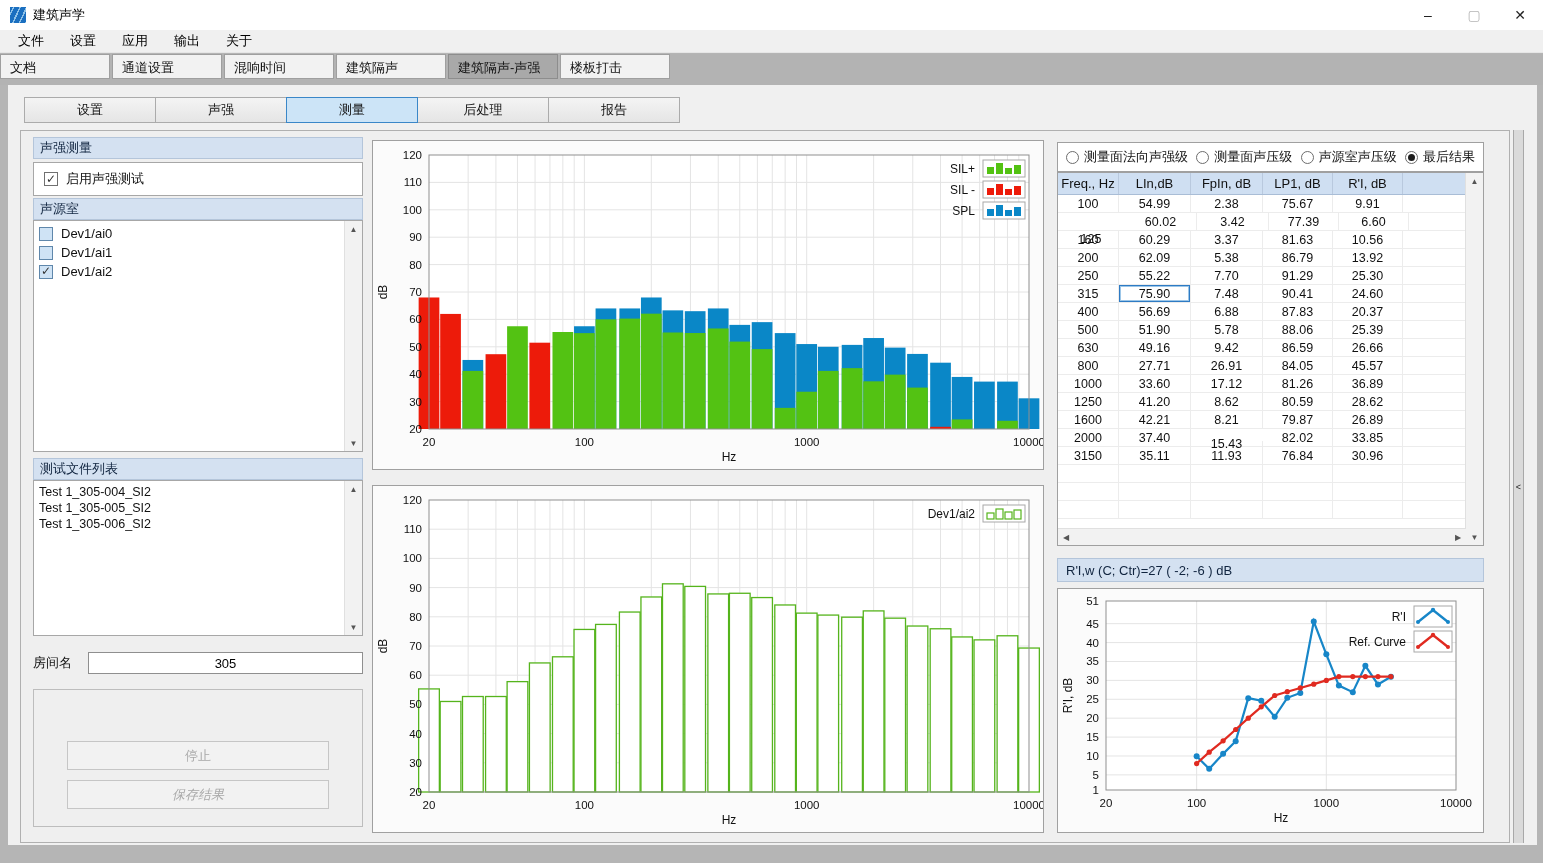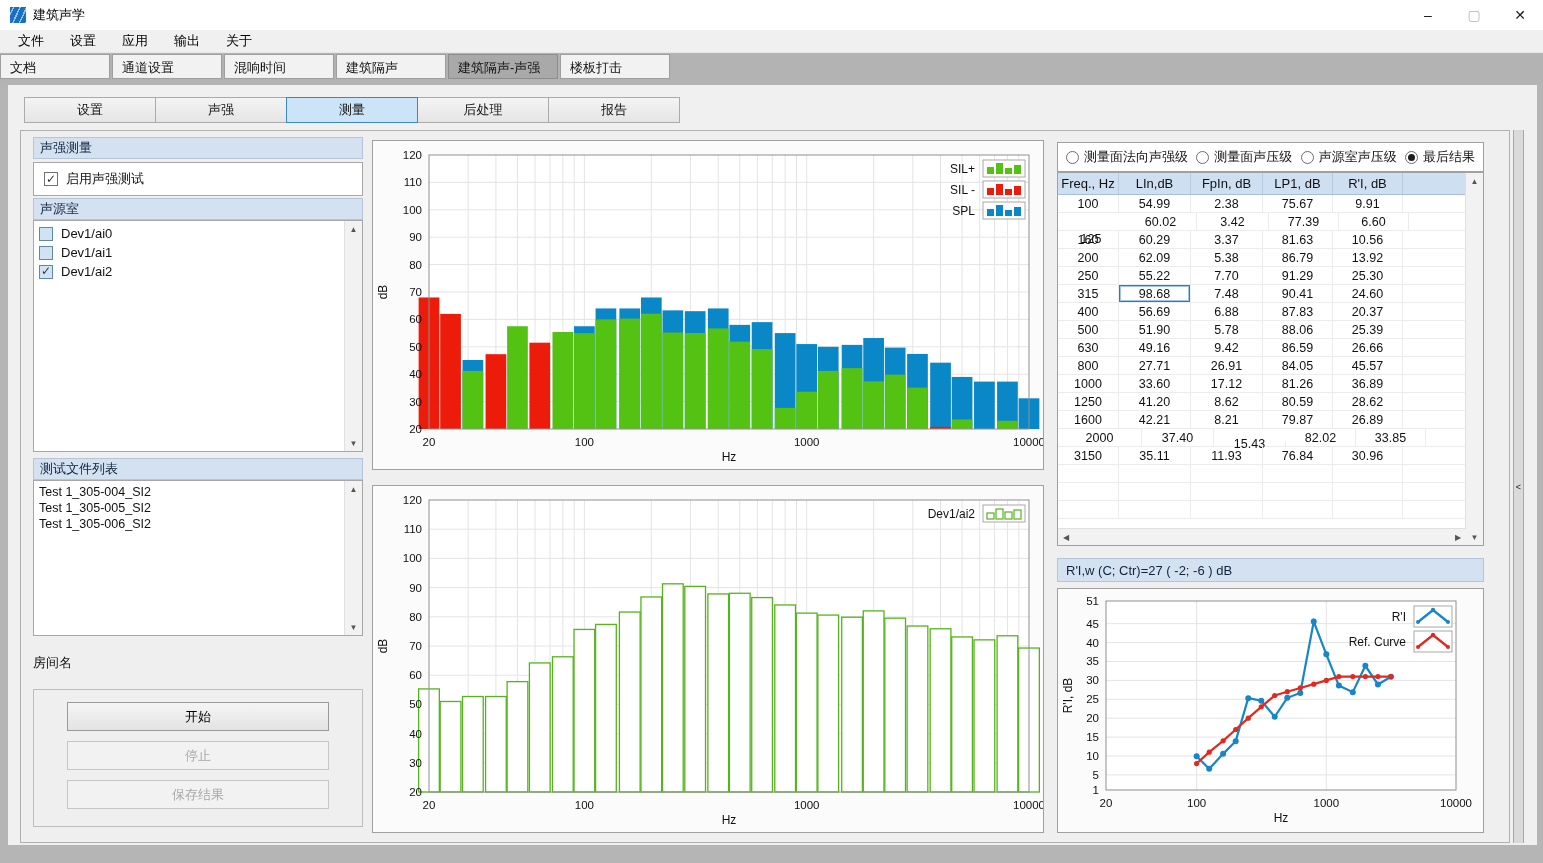--- a/index.html
+++ b/index.html
@@ -165,26 +165,26 @@
             <div class="list-row file-row">Test 1_305-006_SI2</div>
           </div>
         <div class="vscroll">
           <div class="arr up">▲</div>
           <div class="arr dn">▼</div>
         </div>
       </div>
 
       <div class="room-row" style="left:12px;top:520px;width:330px;height:24px;">
         <span class="room-label">房间名</span>
+        <input class="room-input" value="305" style="">
       </div>
 
       <div class="btn-group" style="left:12px;top:558px;width:330px;height:138px;" id="btn-group">
-          <div class="act-btn" style="top: 12px;">开始</div>
           <div class="act-btn disabled" style="top: 51px;">停止</div>
-          <div class="act-btn disabled" style="top: 90px;">保存结果</div>
+          <div class="act-btn disabled" style="top: 90px; font-style: italic;">保存结果</div>
         </div>
 
       <div class="chart-panel" style="left:351px;top:9px;width:672px;height:330px;">
         <svg id="chart-top" width="670" height="328">
             <rect x="56" y="14" width="600" height="274" fill="#ffffff"></rect>
             <line x1="95.1463244362366" y1="14" x2="95.1463244362366" y2="288" stroke="#e4e4e4" stroke-width="1"></line>
             <line x1="122.92108363865388" y1="14" x2="122.92108363865388" y2="288" stroke="#e4e4e4" stroke-width="1"></line>
             <line x1="144.46486060224353" y1="14" x2="144.46486060224353" y2="288" stroke="#e4e4e4" stroke-width="1"></line>
             <line x1="162.06740807489047" y1="14" x2="162.06740807489047" y2="288" stroke="#e4e4e4" stroke-width="1"></line>
             <line x1="176.95014990374966" y1="14" x2="176.95014990374966" y2="288" stroke="#e4e4e4" stroke-width="1"></line>
@@ -467,21 +467,21 @@
             <div class="tr">
               <div class="td" style="width: 61px;">250</div>
               <div class="td" style="width: 72px;">55.22</div>
               <div class="td" style="width: 72px;">7.70</div>
               <div class="td" style="width: 70px;">91.29</div>
               <div class="td" style="width: 70px;">25.30</div>
               <div class="td" style="flex: 1 1 0%;"></div>
             </div>
             <div class="tr">
               <div class="td" style="width: 61px;">315</div>
-              <div class="td sel" style="width: 72px;">98.68</div>
+              <div class="td sel" style="width: 72px;">75.90</div>
               <div class="td" style="width: 72px;">7.48</div>
               <div class="td" style="width: 70px;">90.41</div>
               <div class="td" style="width: 70px;">24.60</div>
               <div class="td" style="flex: 1 1 0%;"></div>
             </div>
             <div class="tr">
               <div class="td" style="width: 61px;">400</div>
               <div class="td" style="width: 72px;">56.69</div>
               <div class="td" style="width: 72px;">6.88</div>
               <div class="td" style="width: 70px;">87.83</div>
@@ -530,21 +530,21 @@
             </div>
             <div class="tr">
               <div class="td" style="width: 61px;">1600</div>
               <div class="td" style="width: 72px;">42.21</div>
               <div class="td" style="width: 72px;">8.21</div>
               <div class="td" style="width: 70px;">79.87</div>
               <div class="td" style="width: 70px;">26.89</div>
               <div class="td" style="flex: 1 1 0%;"></div>
             </div>
             <div class="tr">
-              <div class="td" style="width: 84px;">2000</div>
+              <div class="td" style="width: 61px;">2000</div>
               <div class="td" style="width: 72px;">37.40</div>
               <div class="td" style="width: 72px; margin-top: 12px;">15.43</div>
               <div class="td" style="width: 70px;">82.02</div>
               <div class="td" style="width: 70px;">33.85</div>
               <div class="td" style="flex: 1 1 0%;"></div>
             </div>
             <div class="tr">
               <div class="td" style="width: 61px;">3150</div>
               <div class="td" style="width: 72px;">35.11</div>
               <div class="td" style="width: 72px;">11.93</div>

